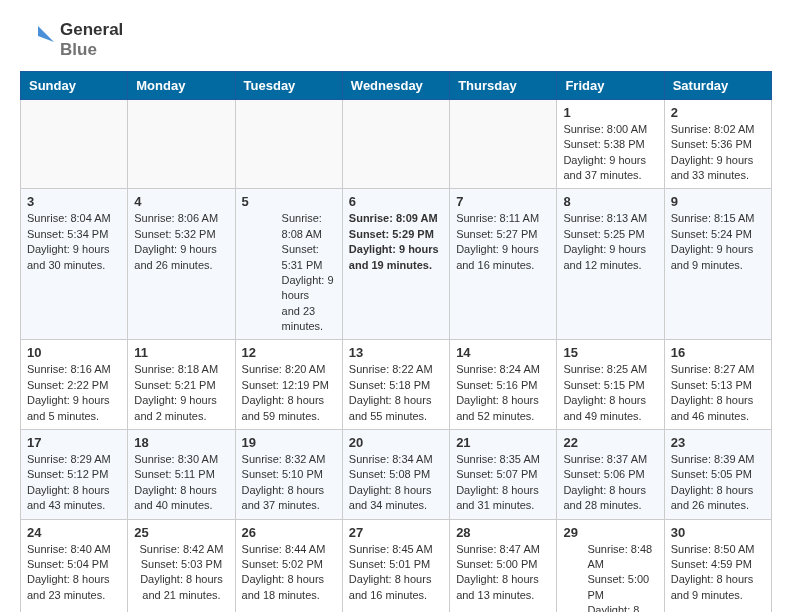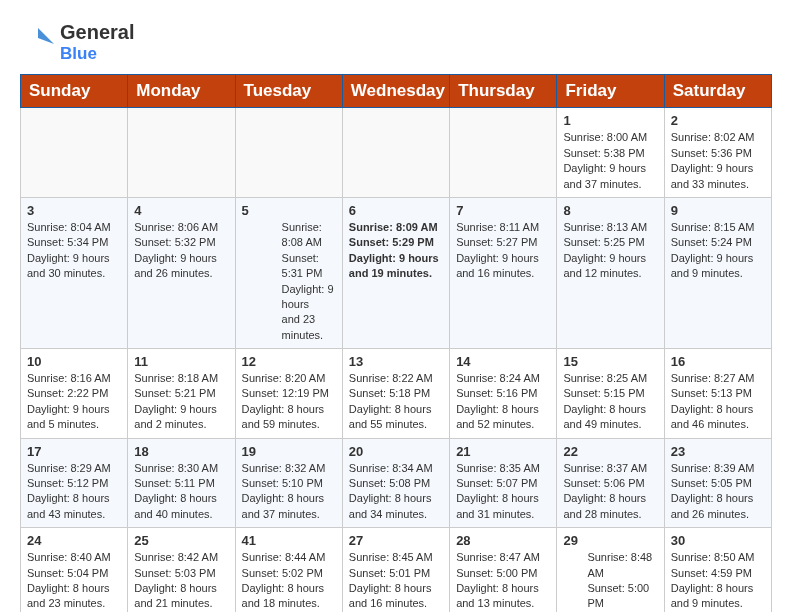--- a/index.html
+++ b/index.html
@@ -32,25 +32,25 @@
     .location-subtitle {
       font-size: 16px;
       color: #555;
     }
     .calendar-table {
       width: 100%;
       border-collapse: collapse;
       table-layout: fixed;
     }
     .calendar-table th {
-      background-color: #c2410c;
+      background-color: #0369a1;
       color: #fff;
       text-align: left;
       padding: 6px 8px;
-      font-size: 17px;
+      font-size: 13px;
       font-weight: bold;
       border: 1px solid #1a5a9f;
     }
     .calendar-table td {
       border: 1px solid #ccc;
       vertical-align: top;
       padding: 5px 6px;
       font-size: 11px;
       color: #333;
       height: 85px;
@@ -76,22 +76,22 @@
   </style>
 </head>
 <body>
 
 <div class="header-section">
   <div class="logo">
       <svg width="36" height="36" viewBox="0 0 36 36">
         <polygon points="18,4 34,20 18,14" fill="#4a90d9"></polygon>
       </svg>
       <div style="display: flex; flex-direction: column; line-height: 1.2;">
-        <span style="font-size: 20px; font-weight: bold; color: rgb(51, 51, 51);">General</span>
-        <span style="font-size: 17px; font-weight: bold; color: #3b82f6;">Blue</span>
+        <span style="font-size: 17px; font-weight: bold; color: rgb(51, 51, 51);">General</span>
+        <span style="font-size: 17px; font-weight: bold; color: #737373;">Blue</span>
       </div>
     </div>
   <div class="title-section">
     <div class="month-title"></div>
     <div class="location-subtitle"></div>
   </div>
 </div>
 
 <table class="calendar-table">
   <thead>
@@ -283,27 +283,27 @@
       <tr>
         <td>
           <span class="day-number">24</span>
           <div class="day-info" style="white-space: pre-line;">Sunrise: 8:40 AM
 Sunset: 5:04 PM
 Daylight: 8 hours
 and 23 minutes.</div>
         </td>
         <td>
           <span class="day-number">25</span>
-          <div class="day-info" style="white-space: pre-line;">Sunrise: 8:42 AM
+          <div class="day-info" style="white-space: pre-line; text-align: center;">Sunrise: 8:42 AM
 Sunset: 5:03 PM
 Daylight: 8 hours
 and 21 minutes.</div>
         </td>
         <td>
-          <span class="day-number">41</span>
+          <span class="day-number">26</span>
           <div class="day-info" style="white-space: pre-line;">Sunrise: 8:44 AM
 Sunset: 5:02 PM
 Daylight: 8 hours
 and 18 minutes.</div>
         </td>
         <td>
           <span class="day-number">27</span>
           <div class="day-info" style="white-space: pre-line;">Sunrise: 8:45 AM
 Sunset: 5:01 PM
 Daylight: 8 hours

